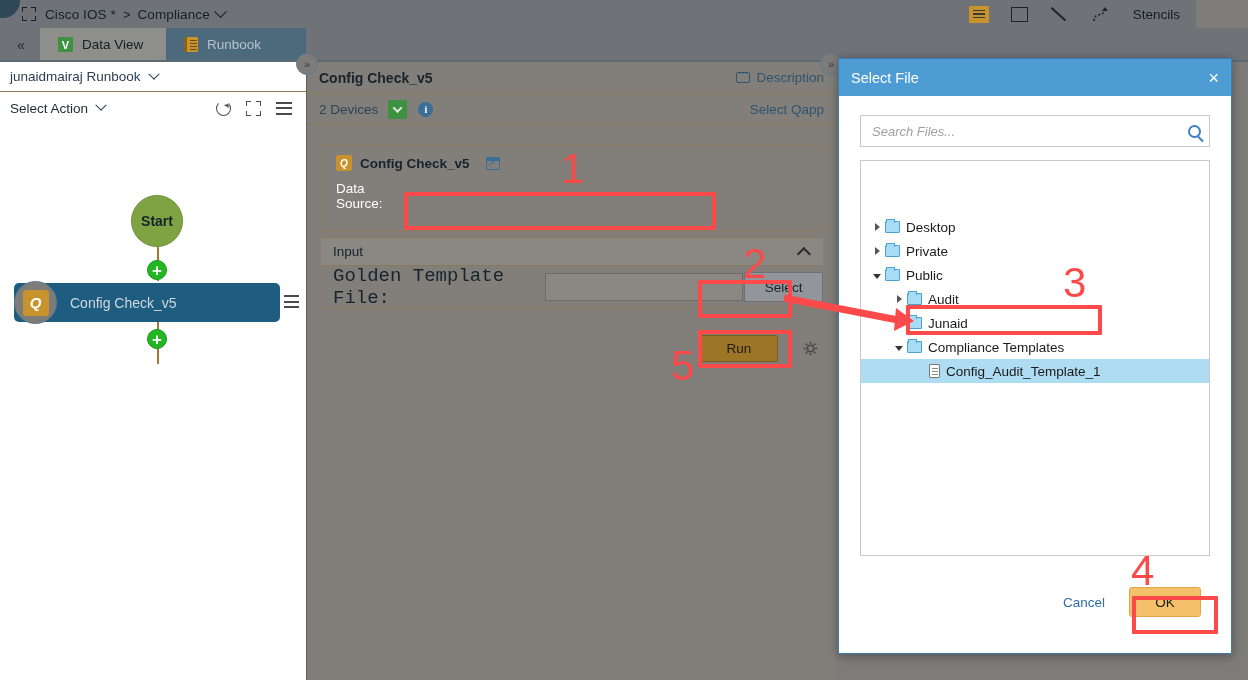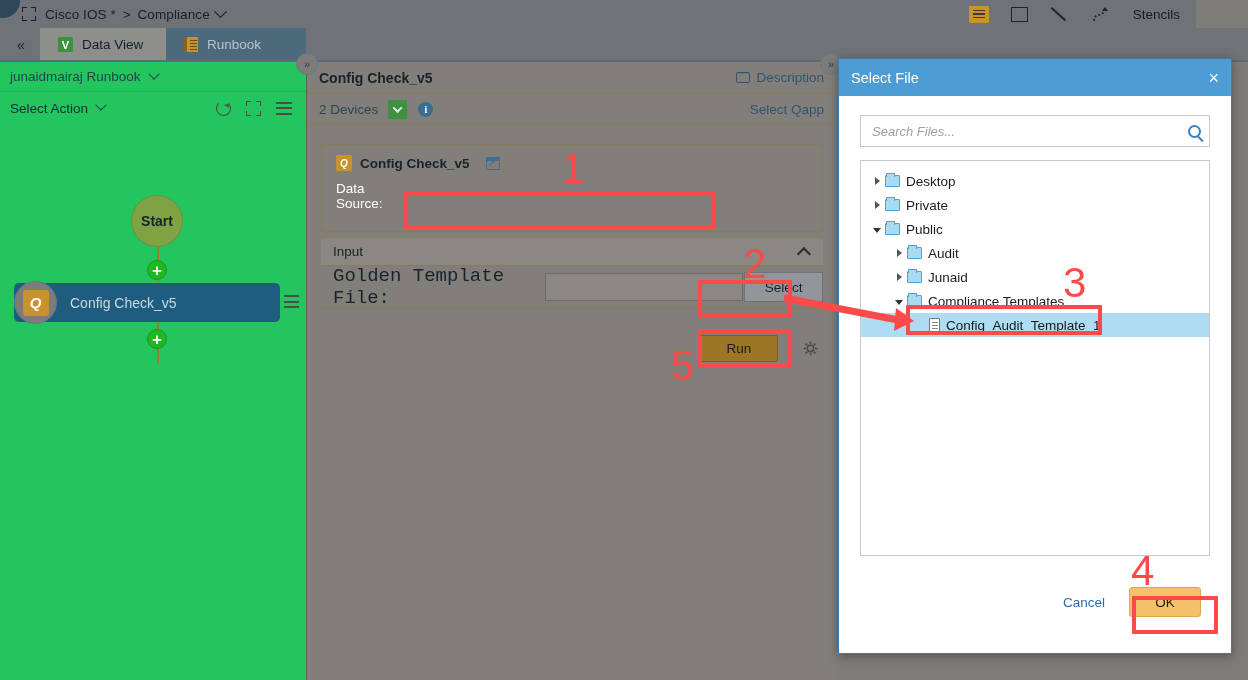--- a/index.html
+++ b/index.html
@@ -94,21 +94,21 @@
     position: absolute; left: 3px; width: 7px; height: 1.2px; background: #6b4e12;
   }
   .ico-book i:nth-child(1) { top: 3px; }
   .ico-book i:nth-child(2) { top: 6px; }
   .ico-book i:nth-child(3) { top: 9px; }
   .ico-book i:nth-child(4) { top: 12px; }
 
   
   .leftpanel {
     position: absolute; left: 0; top: 62px; width: 306px; height: 618px;
-    background: #22c55e;
+    background: #ffffff;
   }
   .rb-header {
     height: 30px; display: flex; align-items: center; padding-left: 10px;
     border-bottom: 1px solid #8a7a5c;
   }
   .rb-header-title { font-size: 13.5px; color: #2b3f52; }
   .chev-rb {
     display: inline-block; width: 8px; height: 8px;
     border-right: 1.7px solid #2b3f52; border-bottom: 1.7px solid #2b3f52;
     transform: rotate(45deg) translate(-2px,-2px); margin-left: 9px;
@@ -577,21 +577,21 @@
     <div class="dlg-head">
       <span>Select File</span>
       <span class="dlg-close">×</span>
     </div>
     <div class="dlg-body">
       <div class="search-box">
         <input type="text" placeholder="Search Files..." style="">
         <span class="ico-search"></span>
       </div>
       <div class="tree-box" id="tree-box">
-          <div class="tree-item" style="padding-left: 8px;">
+          <div class="tree-item" style="padding-left: 8px; margin-top: 46px;">
             <span class="tw">
               <span class="tw-closed"></span>
             </span>
             <span class="ico-folder"></span>
             <span>Desktop</span>
           </div>
           <div class="tree-item" style="padding-left: 8px;">
             <span class="tw">
               <span class="tw-closed"></span>
             </span>

